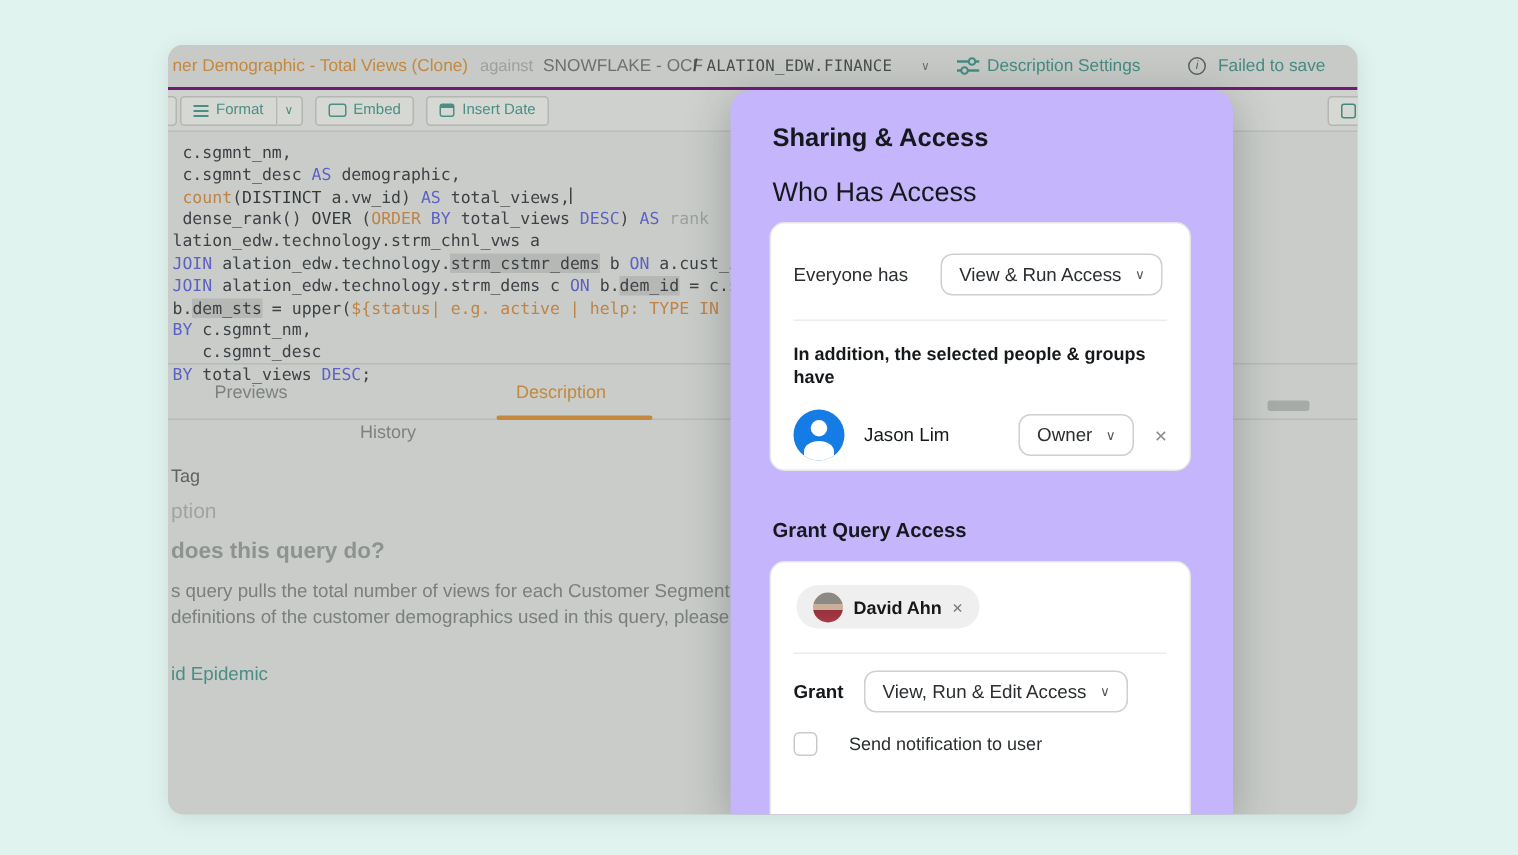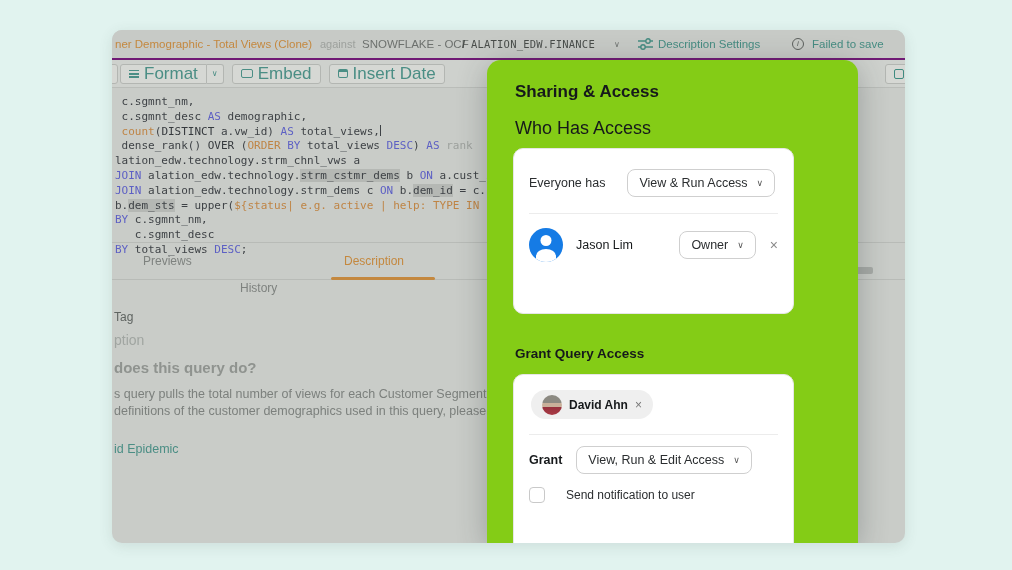--- a/index.html
+++ b/index.html
@@ -26,21 +26,21 @@
   .tb-connicon { left:526px; width:15px; height:12px; }
   .tb-conn   { left:546px; color:#468c82; font-size:11.5px; }
   .tb-info   { left:680px; width:12px; height:12px; border:1.3px solid #5c605d; border-radius:50%;
                color:#5c605d; font-size:8px; text-align:center; line-height:9px; font-style:italic; }
   .tb-failed { left:700px; color:#468c82; font-size:11.5px; }
 
   
   .toolbar { position:absolute; left:0; top:30px; width:100%; height:28px;
     background:#ced1cd; border-bottom:1px solid #babdb9; display:flex; align-items:center; gap:8px; padding-left:8px; }
   .tbtn { height:20px; display:inline-flex; align-items:center; gap:5px; padding:0 8px;
-    border:1px solid #b3b6b2; border-radius:3px; background:#d6d8d4; color:#4b8e85; font-size:17px; white-space:nowrap; }
+    border:1px solid #b3b6b2; border-radius:3px; background:#d6d8d4; color:#4b8e85; font-size:10px; white-space:nowrap; }
   .tbtn-cut-left { position:absolute; left:-12px; width:18px; }
   .tbtn-caret { padding:0 5px; margin-left:-8px; border-left:none; border-radius:0 3px 3px 0; font-size:8px; }
   .tbtn-format { border-radius:3px 0 0 3px; }
   .tbtn-cut-right { position:absolute; right:-8px; top:4px; width:28px; justify-content:flex-start; }
   .ic-format { width:10px; height:8px;
     background:repeating-linear-gradient(180deg,#4b8e85 0 1.5px,transparent 1.5px 3.2px); }
   .ic-embed { width:12px; height:9px; border:1.3px solid #4b8e85; border-radius:2px; }
   .ic-cal { width:10px; height:9px; border:1.3px solid #4b8e85; border-top-width:3px; border-radius:2px; }
   .ic-cut { width:11px; height:10px; border:1.4px solid #3e8b80; border-radius:2px; }
 
@@ -69,22 +69,22 @@
   
   .panel > * { position:absolute; white-space:nowrap; }
   .p-tag   { left:2px; top:280px; font-size:12px; color:#5f6461; }
   .p-ph    { left:2px; top:302px; font-size:14px; color:#a0a5a1; }
   .p-head  { left:2px; top:329px; font-size:15px; font-weight:bold; color:#8f938f; }
   .p-body1 { left:2px; top:357px; font-size:12.5px; color:#7c807d; }
   .p-body2 { left:2px; top:374px; font-size:12.5px; color:#7c807d; }
   .p-link  { left:2px; top:412px; font-size:12.5px; color:#4b8e85; }
 
   
-  .modal { position:absolute; left:375px; top:30px; width:371px; bottom:0;
-    background:#84cc16; border-radius:14px 14px 0 0; box-shadow:0 6px 30px rgba(40,45,50,.30);
+  .modal { position:absolute; left:375px; top:30px; width:335px; bottom:0;
+    background:#c4b5fd; border-radius:14px 14px 0 0; box-shadow:0 6px 30px rgba(40,45,50,.30);
     z-index:5; overflow:hidden; color:#16191b; }
   .m-title { position:absolute; left:28px; top:22px; font-size:17px; font-weight:bold; }
   .m-sub   { position:absolute; left:28px; top:58px; font-size:18px; font-weight:normal; }
 
   .card { position:absolute; left:26px; width:281px; border:1px solid #e6e6e6; border-radius:10px; background:#fff; }
   .card1 { top:88px; height:166px; }
   .card2 { top:314px; height:300px; }
 
   .row-everyone { display:flex; align-items:center; gap:22px; padding:20px 15px 0; }
   .lbl { font-size:12.5px; color:#2b2e30; }
@@ -192,20 +192,21 @@
 
     <div class="card card1">
       <div class="row-everyone">
         <span class="lbl">Everyone has</span>
         <span class="dropdown">
           <span>View &amp; Run Access</span>
           <span class="chev">∨</span>
         </span>
       </div>
       <div class="c-div"></div>
+      <div class="c-note">In addition, the selected people &amp; groups have</div>
       <div class="person-row">
         <span class="avatar"></span>
         <span class="person-name">Jason Lim</span>
         <span class="dropdown owner-btn">
           <span>Owner</span>
           <span class="chev">∨</span>
         </span>
         <span class="x-icon">×</span>
       </div>
     </div>

